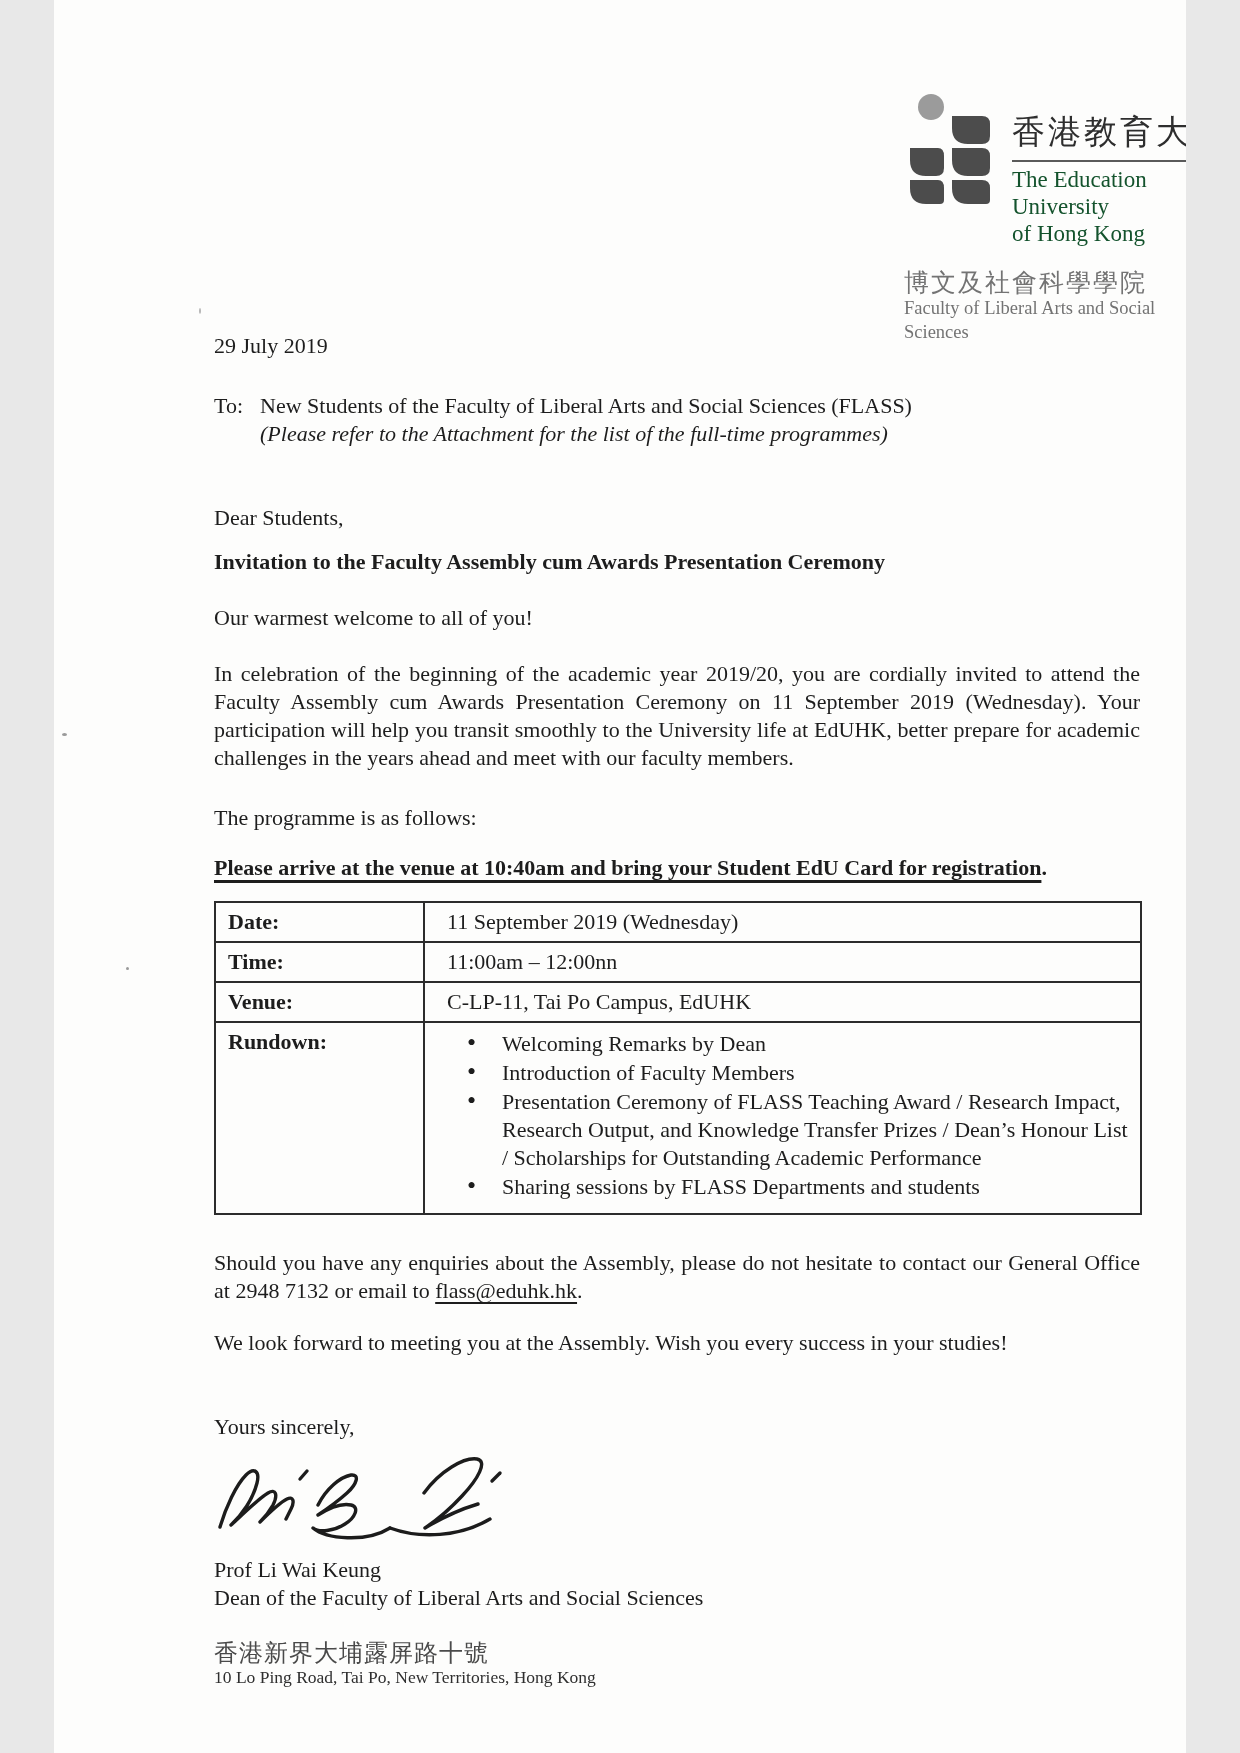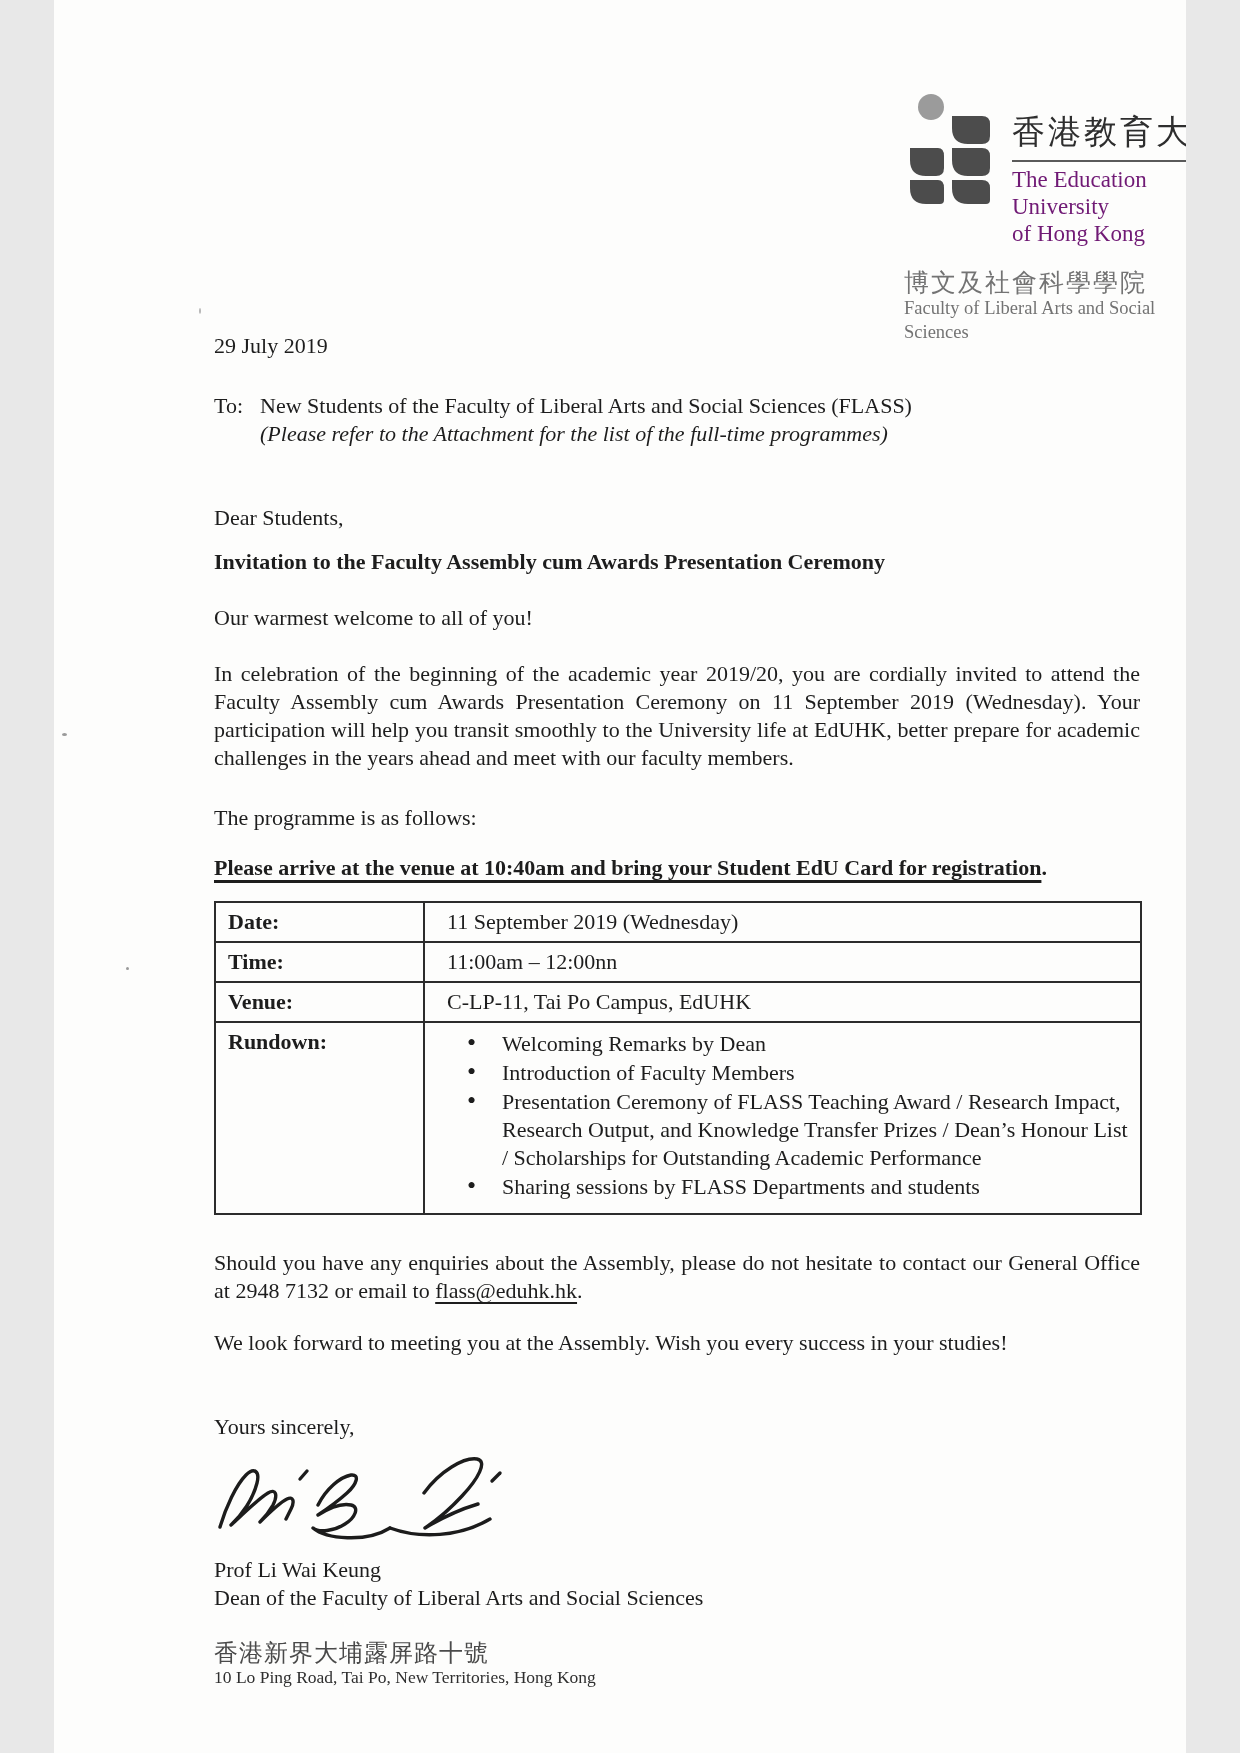--- a/index.html
+++ b/index.html
@@ -8,21 +8,21 @@
     background:#fdfdfc;color:#1d1d1d;
     font-family:"Liberation Serif","DejaVu Serif",serif;
     overflow:hidden;
   }
   
   .logo-block{position:absolute;left:848px;top:92px;display:flex;}
   .logo-mark{width:96px;height:112px;flex:0 0 auto;}
   .logo-text{margin-left:14px;padding-top:18px;}
   .logo-cn{font-size:33px;letter-spacing:3px;color:#2e2e2e;font-family:"Liberation Serif",serif;}
   .logo-rule{width:216px;height:2px;background:#5a5a5a;margin:5px 0 4px 0;}
-  .logo-en{font-size:23px;line-height:27px;color:#701a75;}
+  .logo-en{font-size:23px;line-height:27px;color:#14532d;}
   .faculty-block{position:absolute;left:850px;top:270px;color:#737373;}
   .faculty-cn{font-size:25px;letter-spacing:2px;line-height:26px;}
   .faculty-en{font-size:18.5px;line-height:24px;}
   
   .content{position:absolute;left:160px;top:332px;width:926px;font-size:22px;line-height:28px;}
   .date-line{margin:0;}
   .to-block{display:flex;margin-top:32px;}
   .to-label{width:46px;flex:0 0 auto;}
   .to-lines{flex:1;}
   .to-attachment{font-style:italic;}

